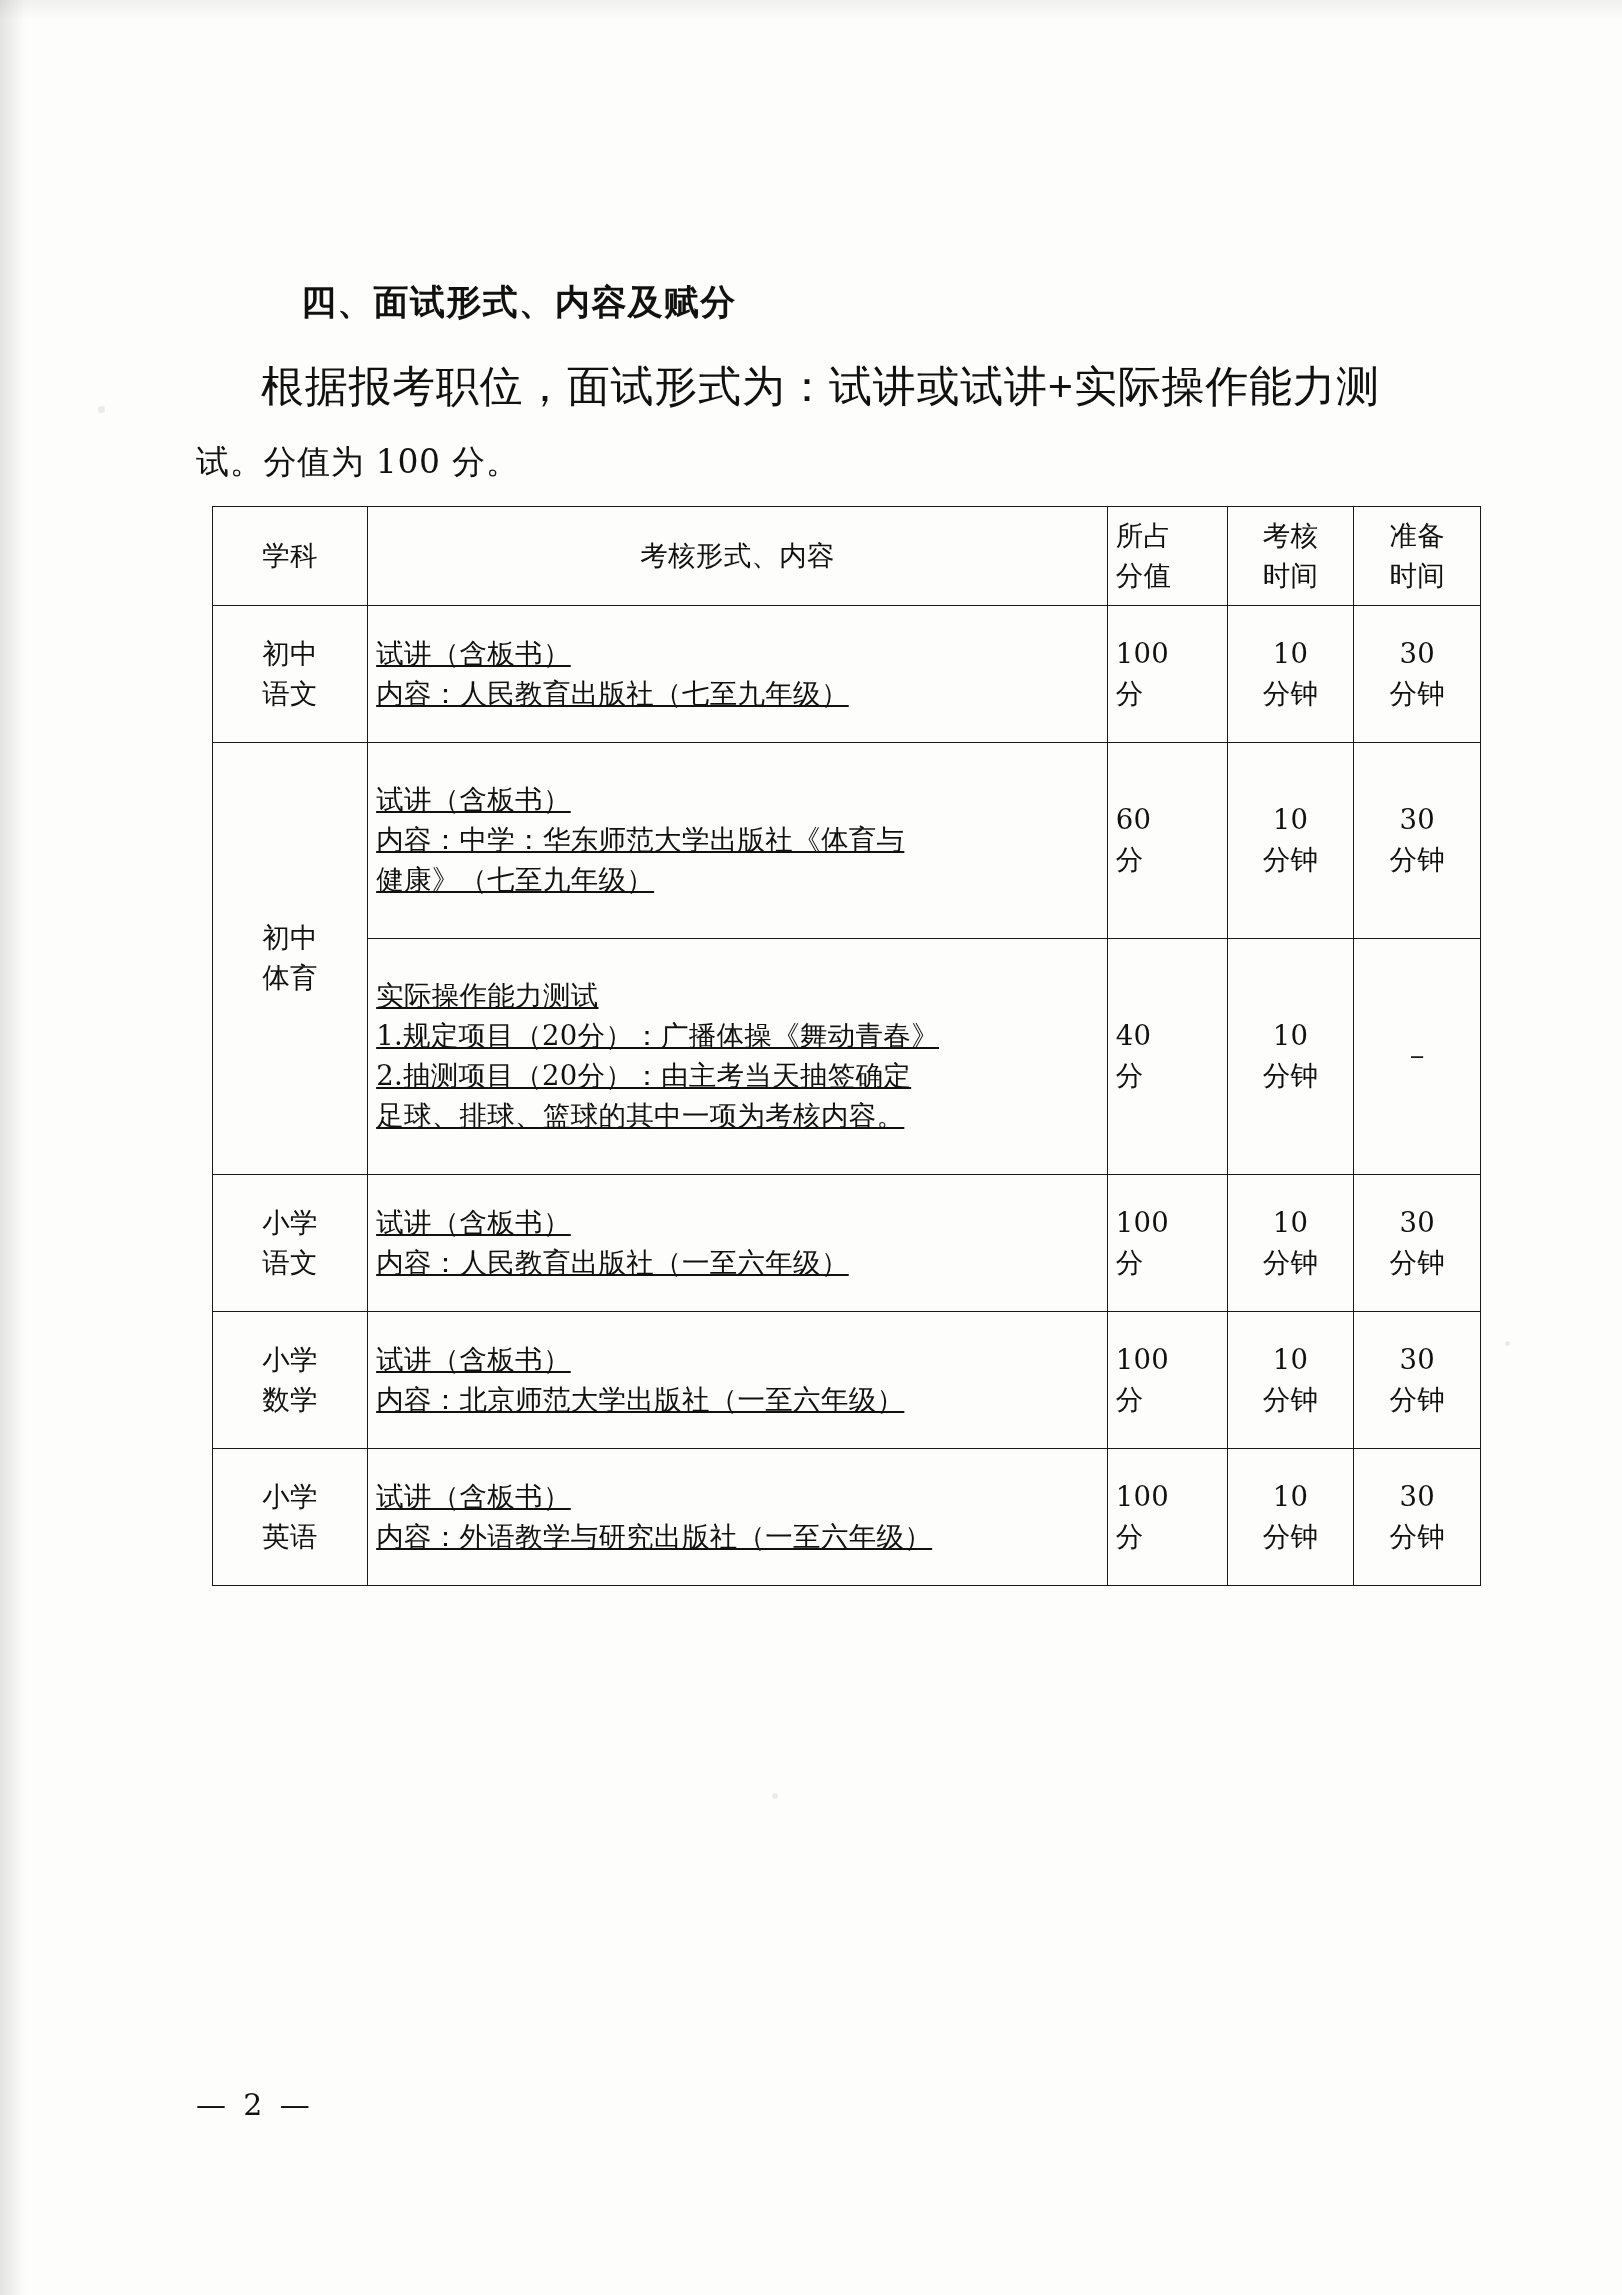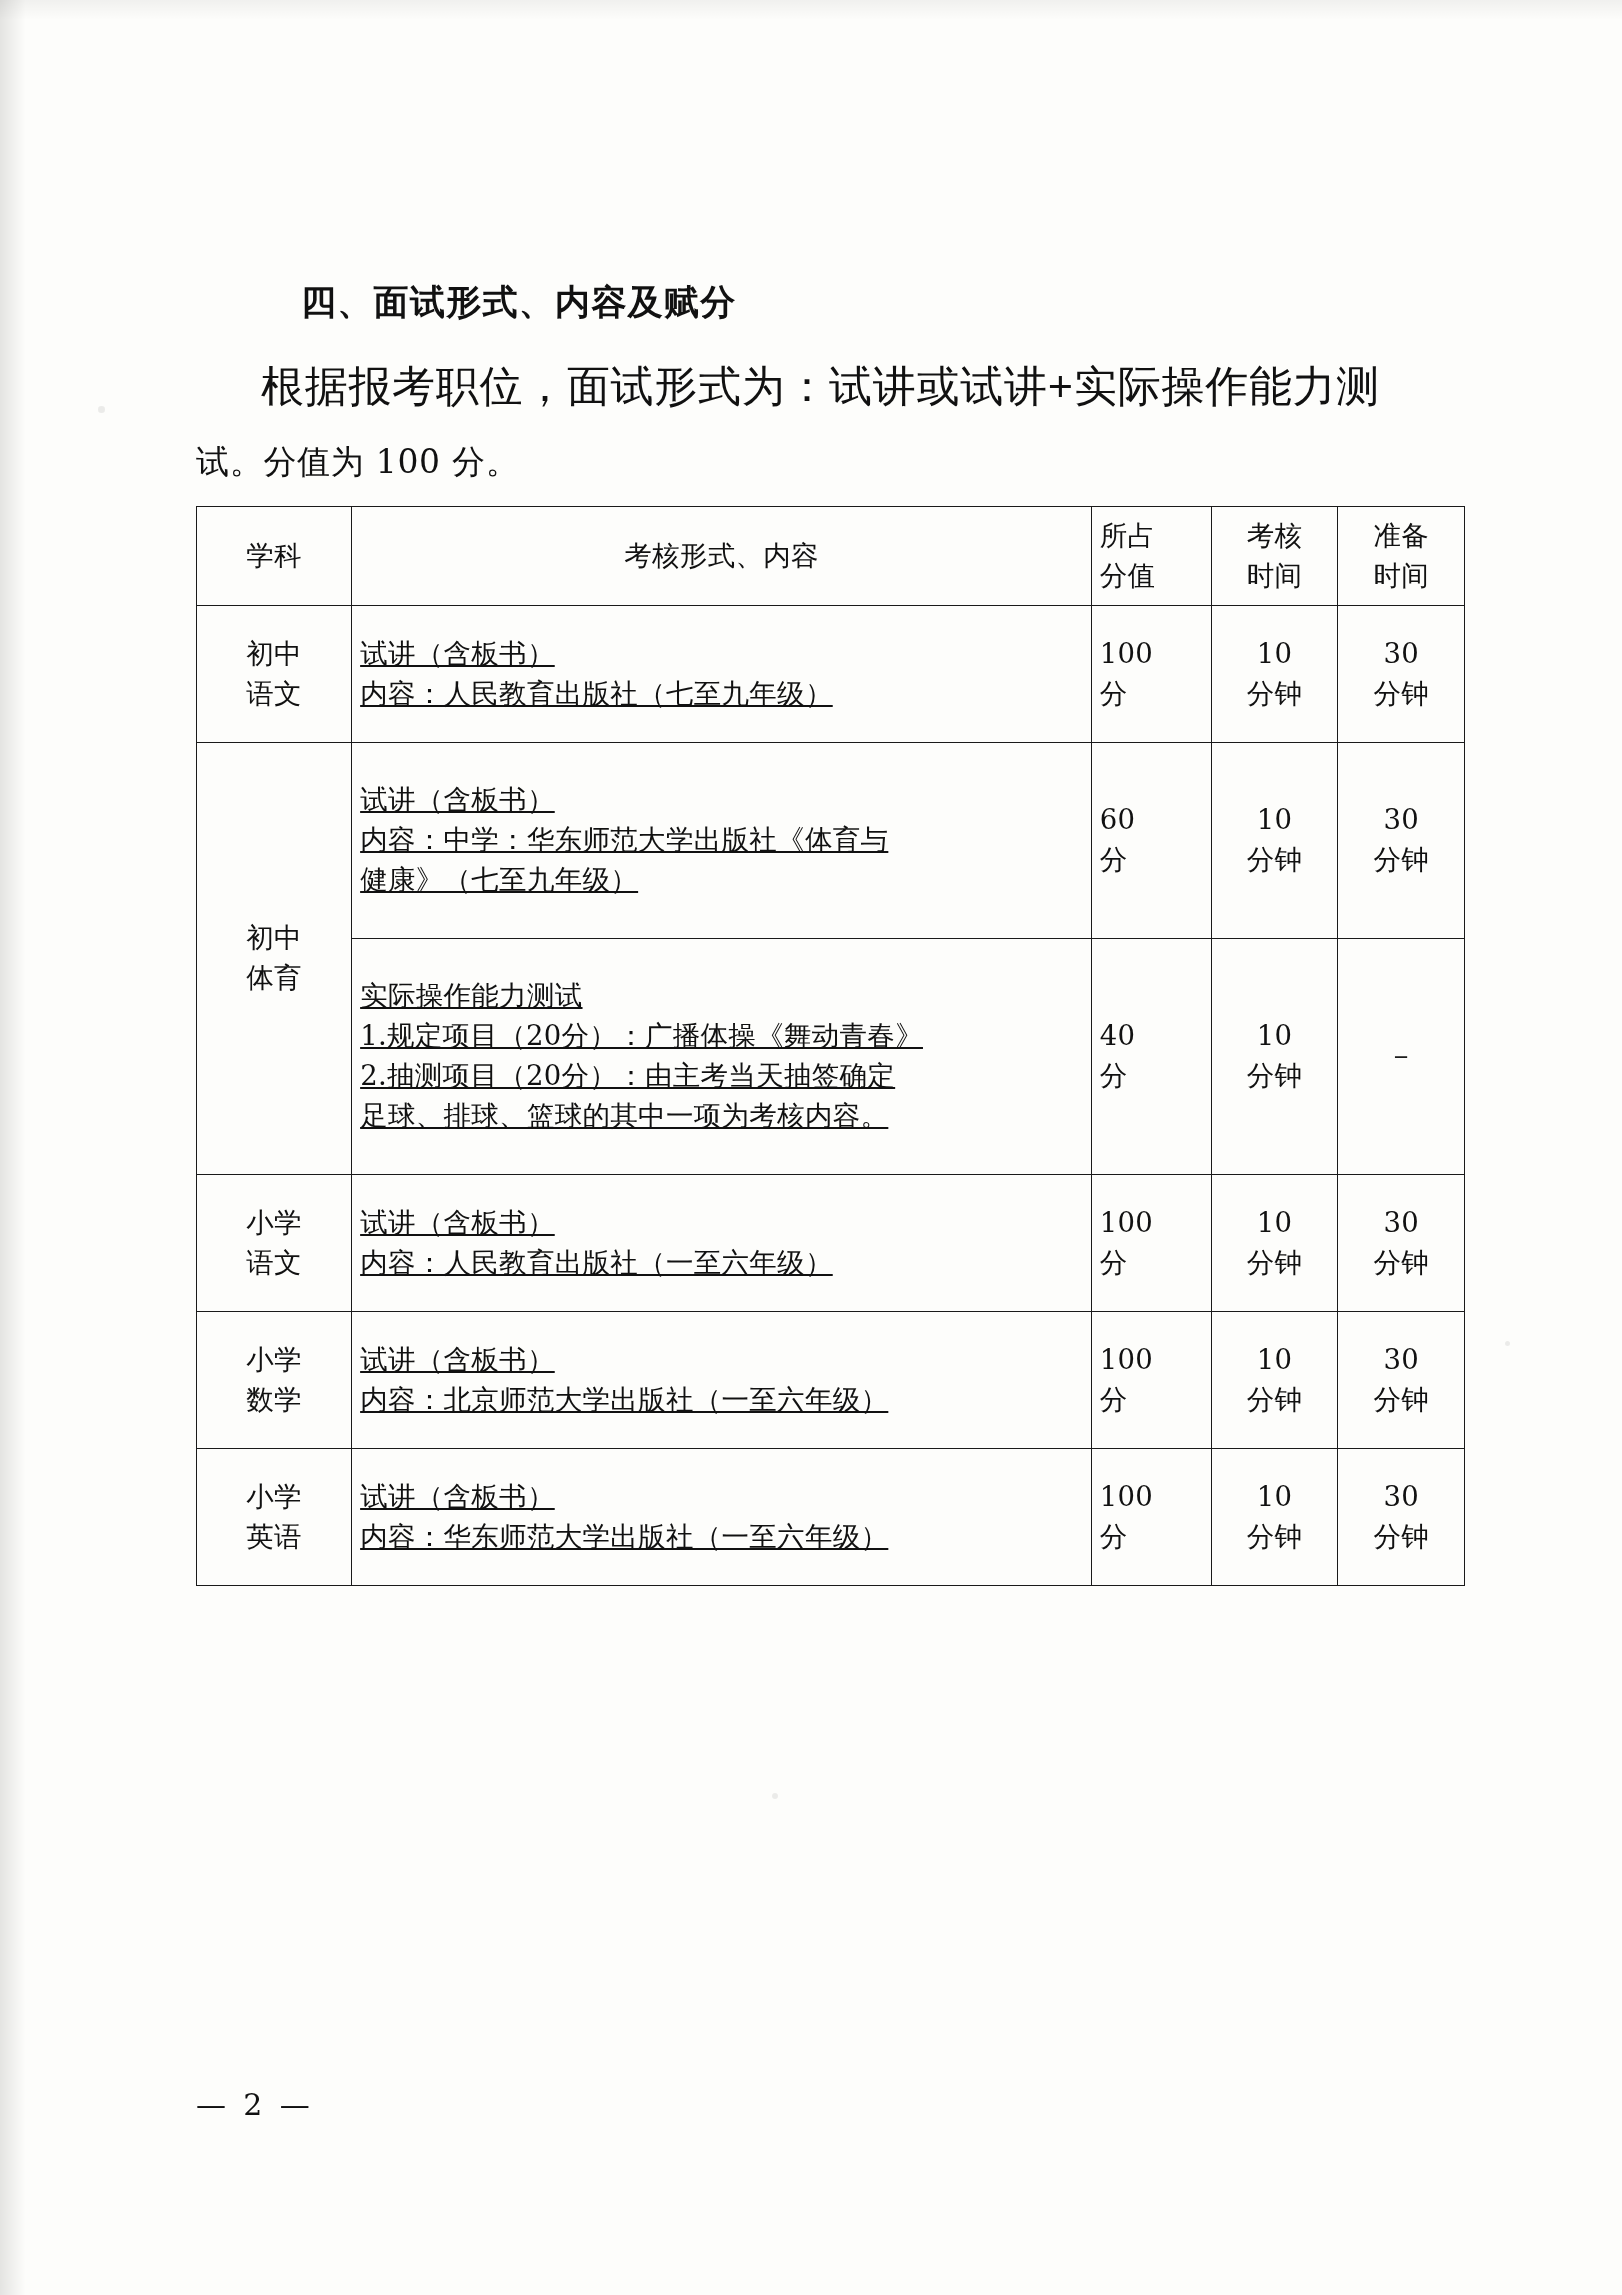--- a/index.html
+++ b/index.html
@@ -70,21 +70,21 @@
   .para2 {
     font-size: 33px;
     line-height: 1.3;
     letter-spacing: 0.7px;
     margin: 0 0 22px 0;
   }
 
   table.grid {
     border-collapse: collapse;
     width: 1269px;
-    margin-left: 0px;
+    margin-left: 16px;
     table-layout: fixed;
   }
   table.grid td, table.grid th {
     border: 1.3px solid #1a1a1a;
     padding: 9.2px 7.9px;
     font-size: 27.5px;
     line-height: 1.45;
     vertical-align: middle;
     font-weight: normal;
     letter-spacing: 0.3px;
@@ -279,21 +279,21 @@
           </td>
         </tr>
 
         <tr class="tall">
           <td class="col-subject stack">
             <div>小学</div>
             <div>英语</div>
           </td>
           <td class="col-content cell-lines">
             <div>试讲（含板书）</div>
-            <div>内容：华东师范大学出版社（一至六年级）</div>
+            <div>内容：外语教学与研究出版社（一至六年级）</div>
           </td>
           <td class="col-score stack">
             <div>100</div>
             <div>分</div>
           </td>
           <td class="col-time stack">
             <div>10</div>
             <div>分钟</div>
           </td>
           <td class="col-prep stack">

